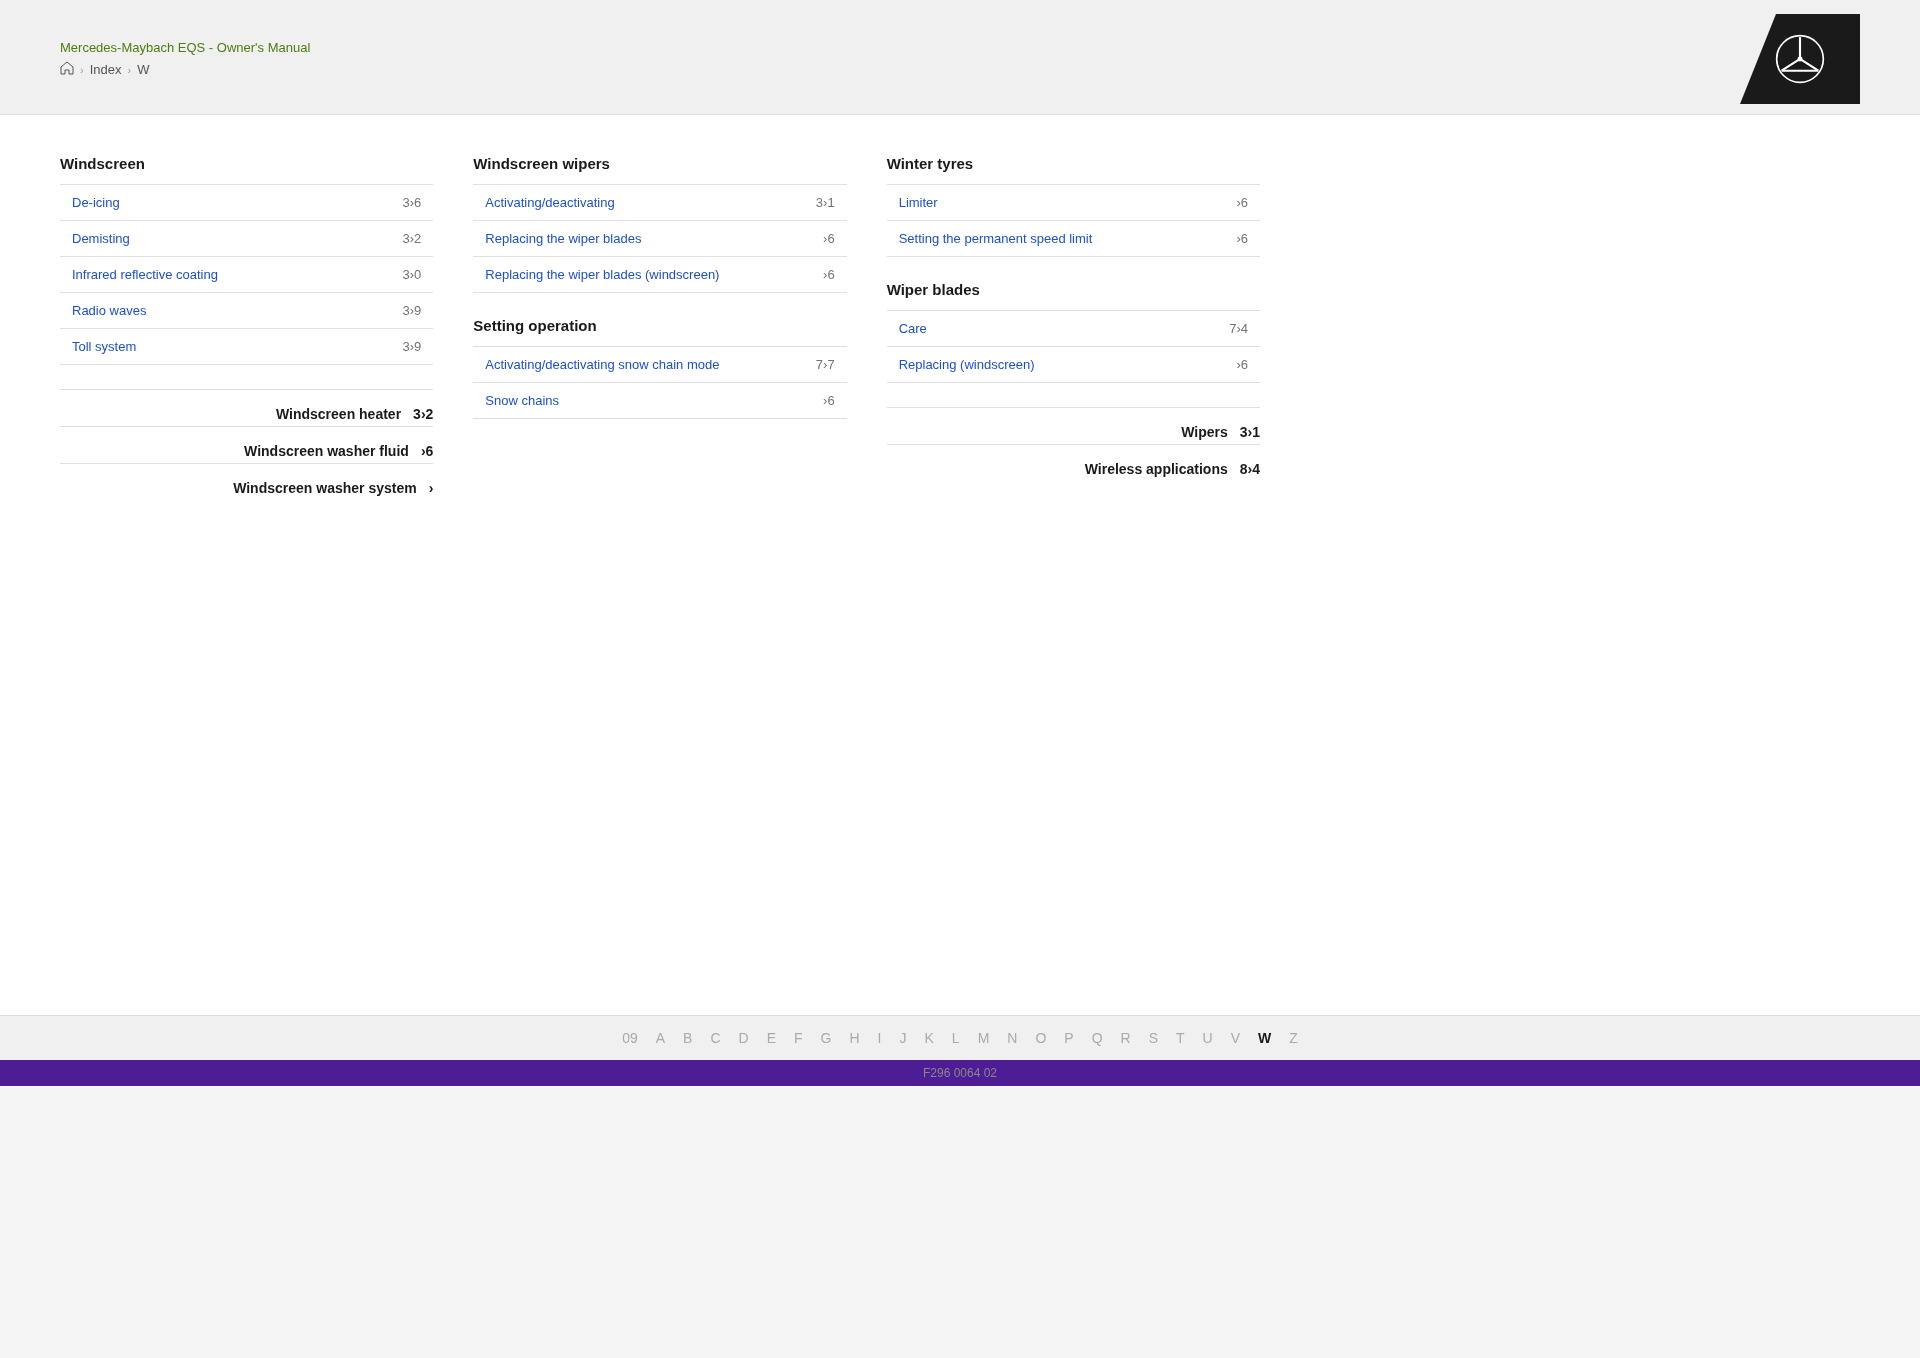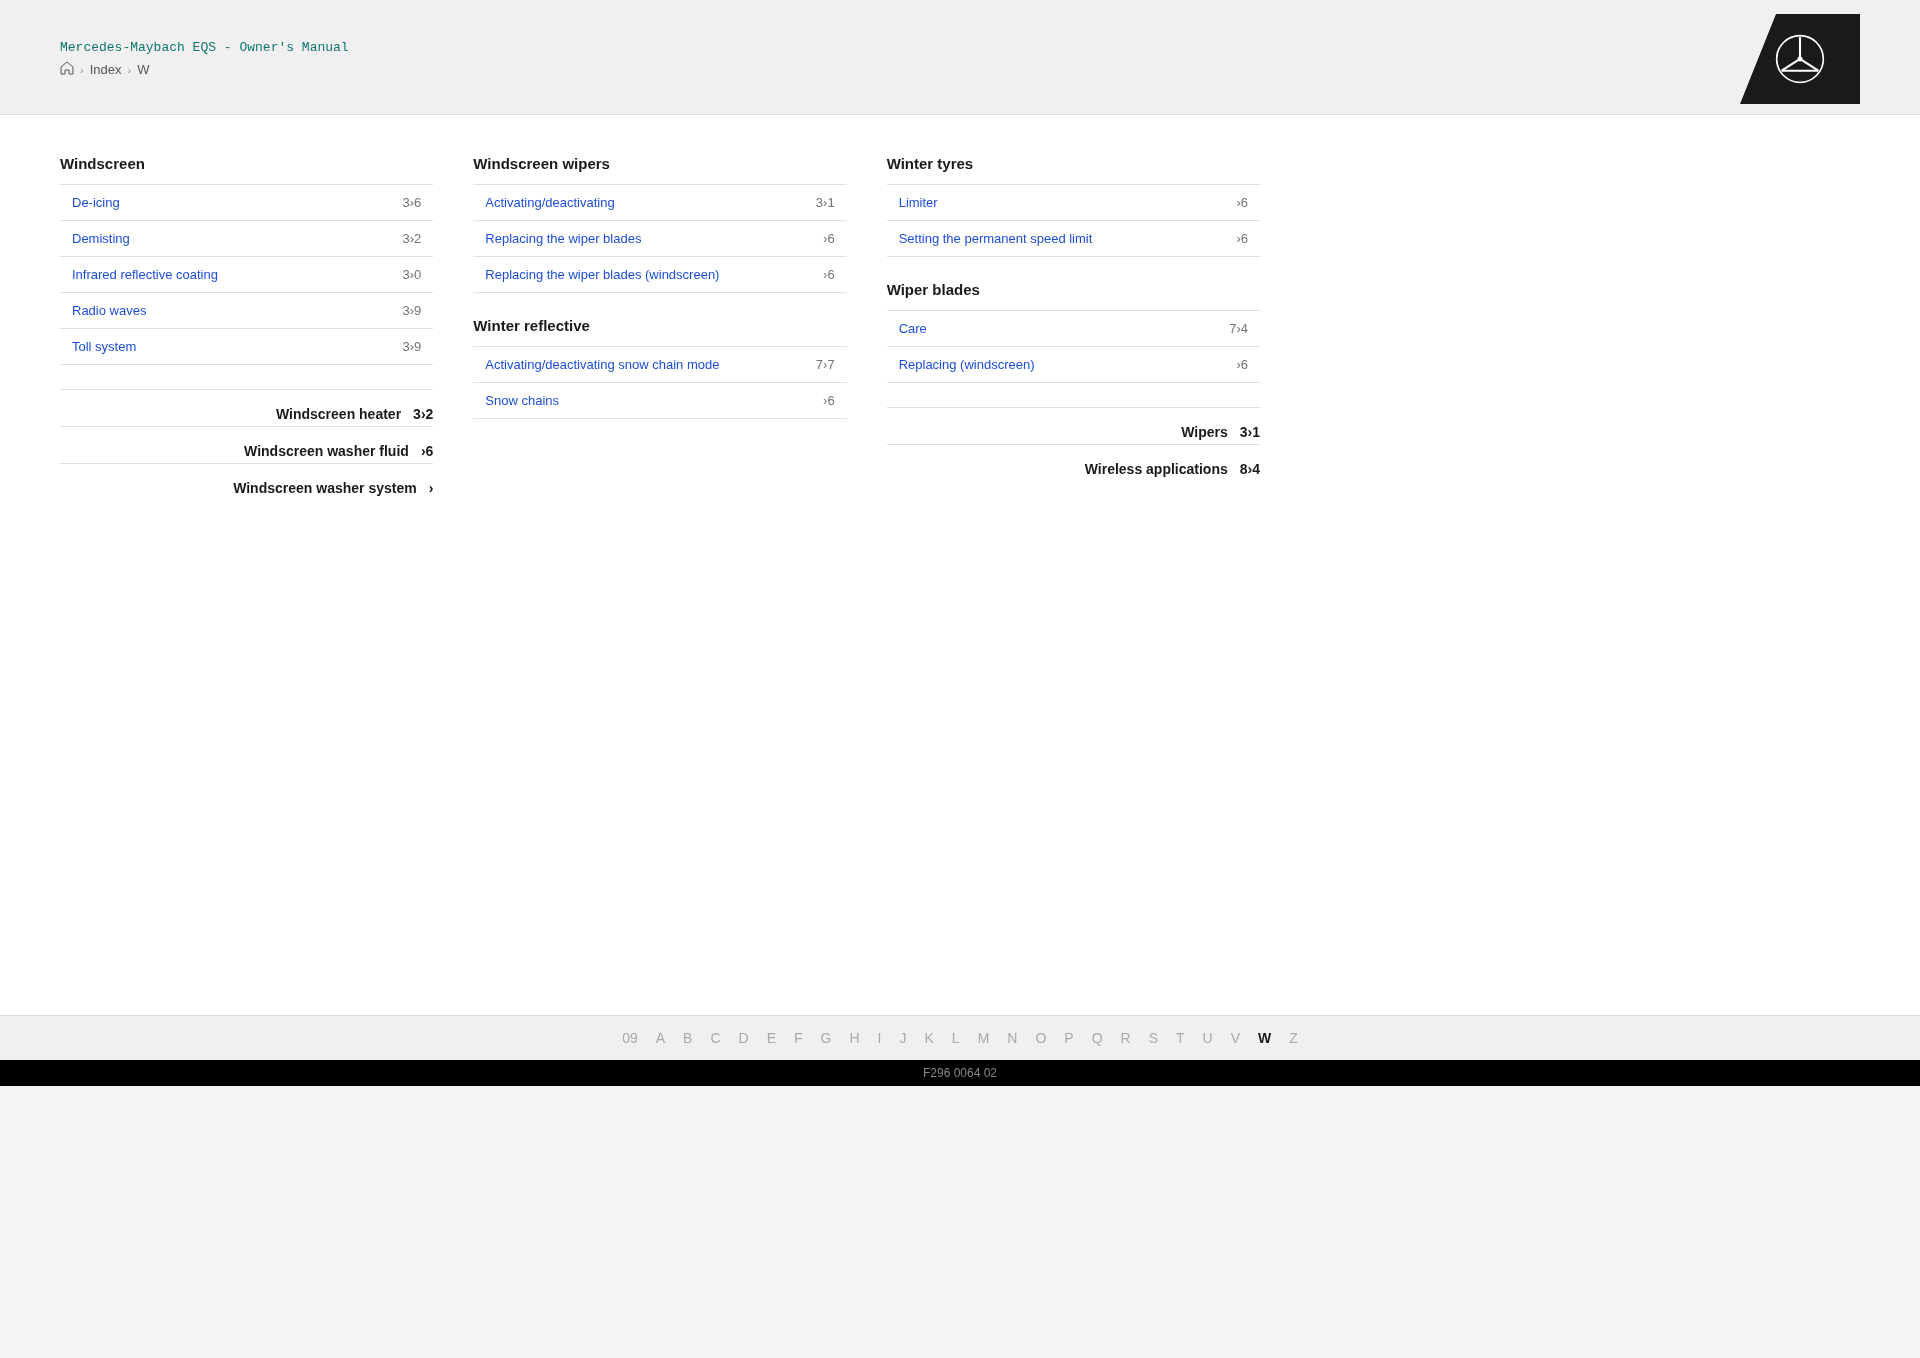--- a/index.html
+++ b/index.html
@@ -10,23 +10,22 @@
       background: #f0f0f0;
       padding: 14px 60px 10px 60px;
       display: flex;
       justify-content: space-between;
       align-items: center;
       border-bottom: 1px solid #ddd;
     }
     .header-left {}
     .header-title {
       font-size: 13px;
-      color: #0f766e;
+      color: #4d7c0f;
       margin-bottom: 6px;
-      font-family: Liberation Mono, monospace;
     }
     .breadcrumb {
       display: flex;
       align-items: center;
       gap: 6px;
       font-size: 13px;
       color: #555;
     }
     .breadcrumb-sep { color: #999; font-size: 11px; }
     .header-logo-area {
@@ -107,21 +106,21 @@
       color: #aaa;
     }
     .alpha-nav span { cursor: pointer; }
     .alpha-nav .active { color: #1a1a1a; font-weight: bold; }
 
     .footer-code {
       text-align: center;
       font-size: 12px;
       color: #888;
       padding: 6px;
-      background: #000000;
+      background: #4c1d95;
     }
 
     .col { }
   </style>
 </head>
 <body>
 
 <div class="header">
   <div class="header-left">
     <div class="header-title">Mercedes-Maybach EQS - Owner's Manual</div>
@@ -206,21 +205,21 @@
             <td class="entry-name">Replacing the wiper blades</td>
             <td class="entry-page">›6</td>
           </tr>
           <tr>
             <td class="entry-name">Replacing the wiper blades (wind­screen)</td>
             <td class="entry-page">›6</td>
           </tr>
         </tbody>
       </table>
 
-      <div class="section-title" style="margin-top:8px;">Winter reflective</div>
+      <div class="section-title" style="margin-top:8px;">Setting operation</div>
       <table class="index-table">
         <tbody>
           <tr>
             <td class="entry-name">Activating/deactivating snow chain mode</td>
             <td class="entry-page">7›7</td>
           </tr>
           <tr>
             <td class="entry-name">Snow chains</td>
             <td class="entry-page">›6</td>
           </tr>

